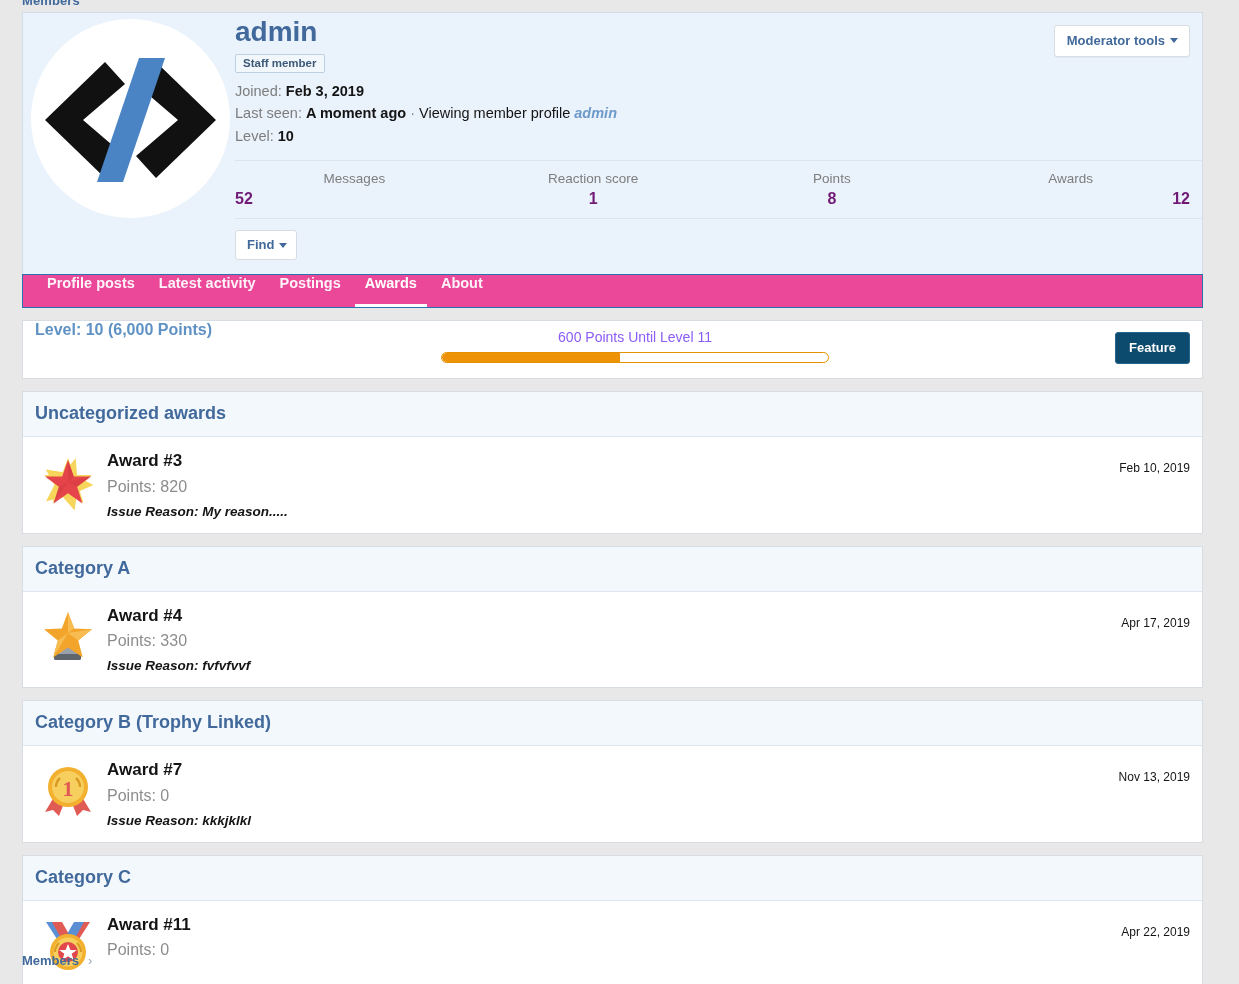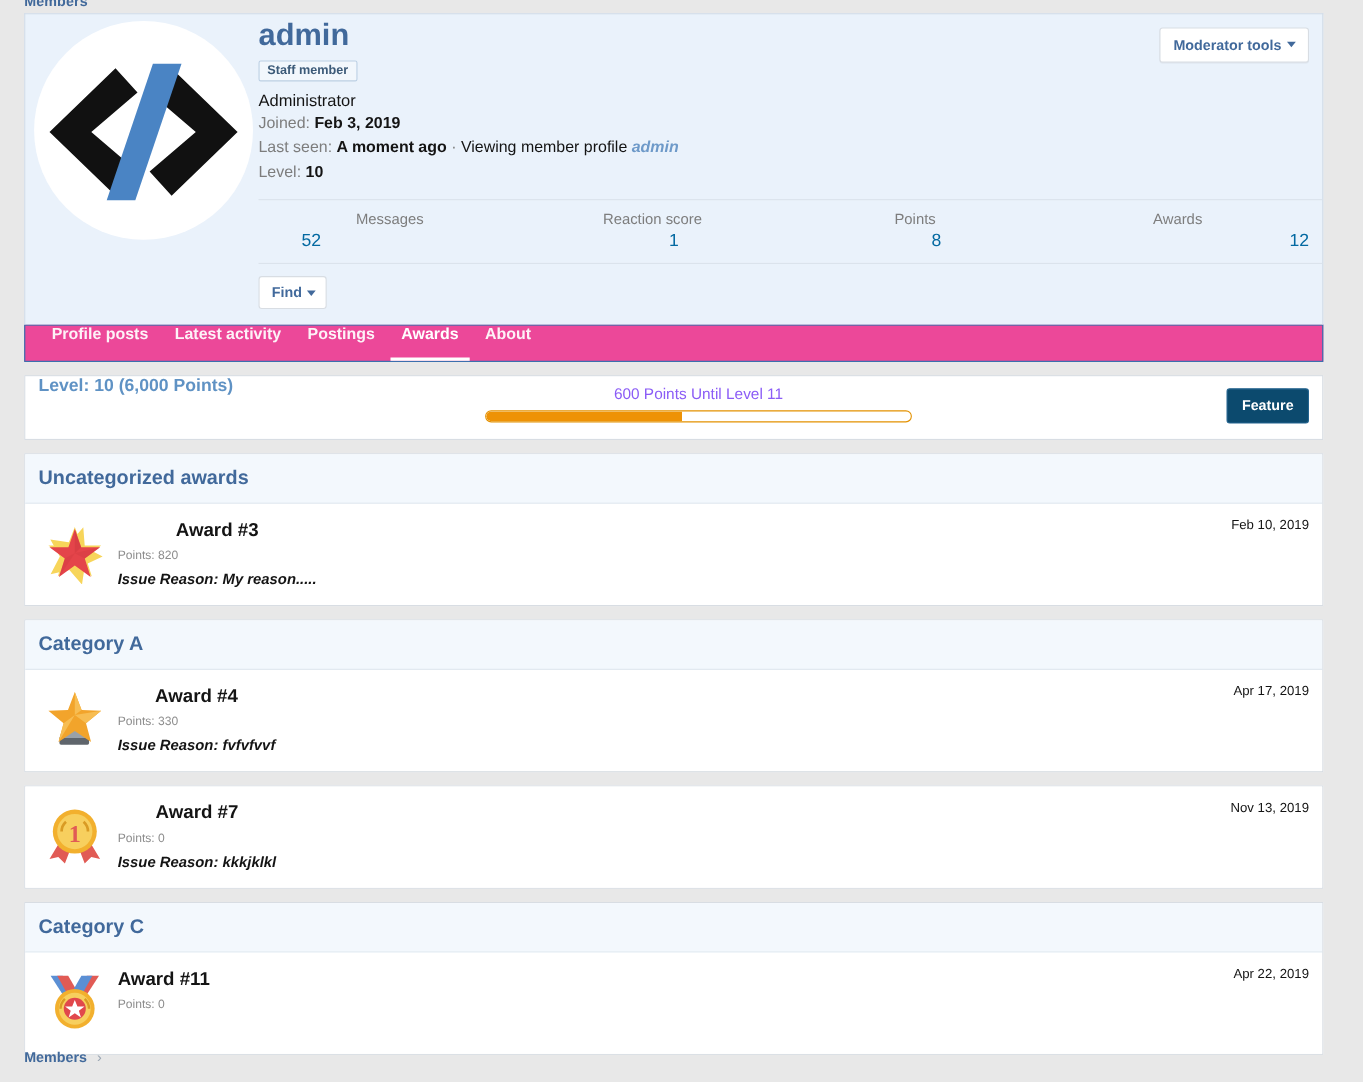--- a/index.html
+++ b/index.html
@@ -81,21 +81,21 @@
   .stats {
     margin: 14px 0 0 212px;
     border-top: 1px solid #dbe3ec;
     display: flex;
     padding: 10px 12px 10px 0;
   }
   .stat { flex: 1; text-align: center; }
   .stat:first-child { text-align: left; }
   .stat:last-child { text-align: right; }
   .stat-label { font-size: 13.5px; color: #7d7d7d; text-align: center; }
-  .stat-value { font-size: 16px; font-weight: normal; color: #0369a1; margin-top: 4px; margin-left: 39px; }
+  .stat-value { font-size: 16px; font-weight: bold; color: #701a75; margin-top: 4px; }
 
   .find-wrap {
     margin: 0 0 0 212px;
     border-top: 1px solid #dbe3ec;
     padding: 11px 0 14px;
   }
   .find-btn {
     display: inline-block;
     background: #fff;
     border: 1px solid #d8dde3;
@@ -171,25 +171,25 @@
     position: relative;
     background: #fff;
   }
   .award-icon {
     width: 66px; min-width: 66px; height: 66px;
     display: flex; align-items: center; justify-content: center;
     margin-right: 6px;
   }
   .award-icon svg { display: block; }
   .award-body { padding-top: 2px; }
-  .award-title { font-size: 17px; font-weight: bold; color: #141414; line-height: 1.2; text-align: center; }
-  .award-points { font-size: 11px; color: #8d8d8d; margin-top: 6px; }
+  .award-title { font-size: 17px; font-weight: bold; color: #141414; line-height: 1.2; }
+  .award-points { font-size: 16px; color: #8d8d8d; margin-top: 6px; }
   .award-reason { font-size: 13.5px; color: #141414; font-style: italic; font-weight: bold; margin-top: 8px; }
   .award-date {
-    position: absolute; right: 12px; top: 12px;
+    position: absolute; right: 12px; top: 24px;
     font-size: 12px; color: #141414;
   }
 
   
   .bottom-breadcrumb {
     position: absolute; left: 22px; top: 953px;
     font-size: 13px; font-weight: bold; color: #41699b;
   }
   .bottom-breadcrumb .sep {
     color: #9aa6b3; font-weight: normal; margin-left: 9px; font-size: 13px;
@@ -216,21 +216,20 @@
         </span>
       </div>
 
       <div class="mod-tools">
         <span>Moderator tools</span><span class="caret"></span>
       </div>
 
       <div class="member-main">
         <div class="username">admin</div>
         <div class="staff-banner">Staff member</div>
-        <div class="user-title">Administrator</div>
 
         <div class="meta-row">
           <span>Joined:</span>
           <b>Feb 3, 2019</b>
         </div>
 
         <div class="meta-row">
           <span>Last seen:</span>
           <b>A moment ago</b><span> · </span><span class="viewing">Viewing member profile</span>
           <a class="userlink" href="#">admin</a>
@@ -326,20 +325,21 @@
         <div class="award-body">
           <div class="award-title">Award #4</div>
           <div class="award-points">Points: 330</div>
           <div class="award-reason">Issue Reason: fvfvfvvf</div>
         </div>
         <div class="award-date">Apr 17, 2019</div>
       </div>
     </div>
 
     <div class="cat">
+      <div class="cat-head">Category B (Trophy Linked)</div>
       <div class="award-row">
         <div class="award-icon">
           <svg width="56" height="56" viewBox="0 0 56 56">
             <polygon points="14,34 24,40 19,53 13,47 5,49" fill="#e15b55"></polygon>
             <polygon points="42,34 32,40 37,53 43,47 51,49" fill="#e15b55"></polygon>
             <circle cx="28" cy="24" r="20" fill="#f2b02e"></circle>
             <circle cx="28" cy="24" r="16" fill="#f7cf5e"></circle>
             <path d="M16 24 a12 12 0 0 1 4-9" stroke="#d99b24" stroke-width="2.4" fill="none"></path>
             <path d="M40 24 a12 12 0 0 0 -4-9" stroke="#d99b24" stroke-width="2.4" fill="none"></path>
             <text x="28" y="33" font-family="'Liberation Serif', serif" font-size="22" font-weight="bold" fill="#e15b55" text-anchor="middle">1</text>

